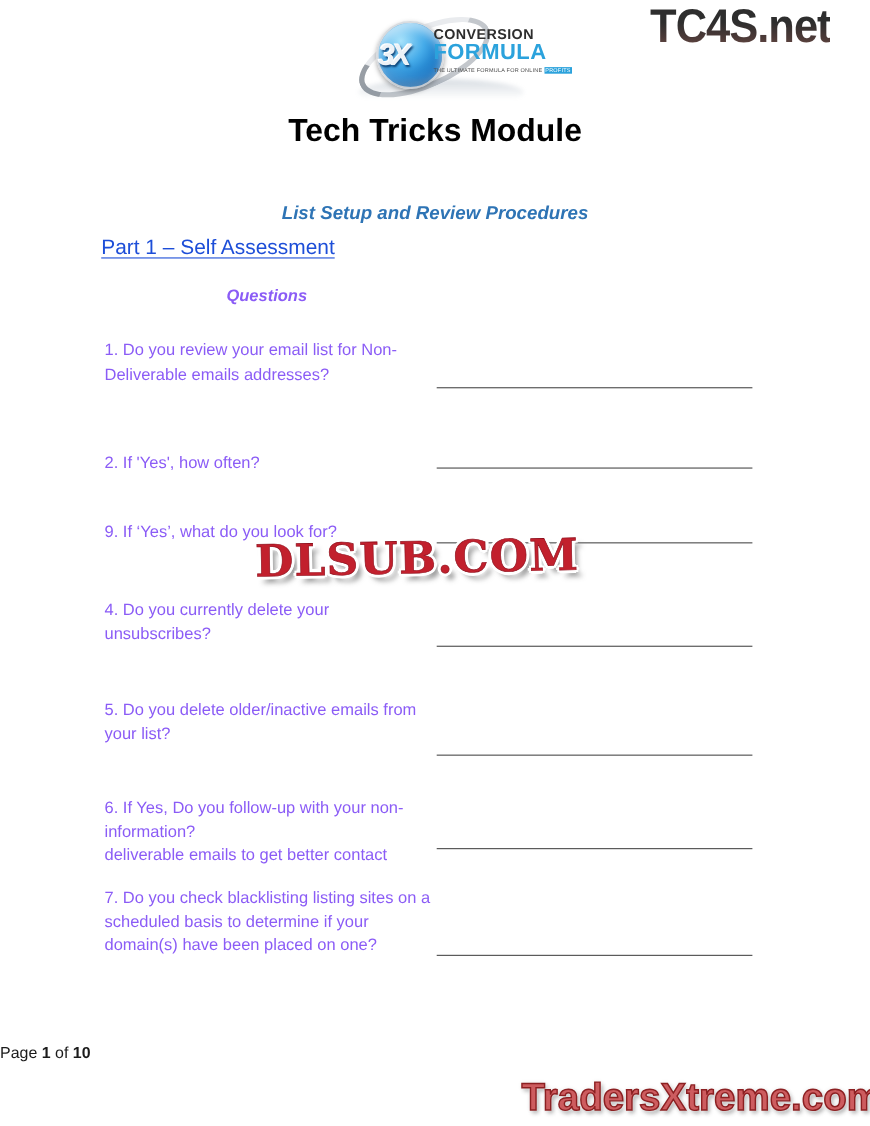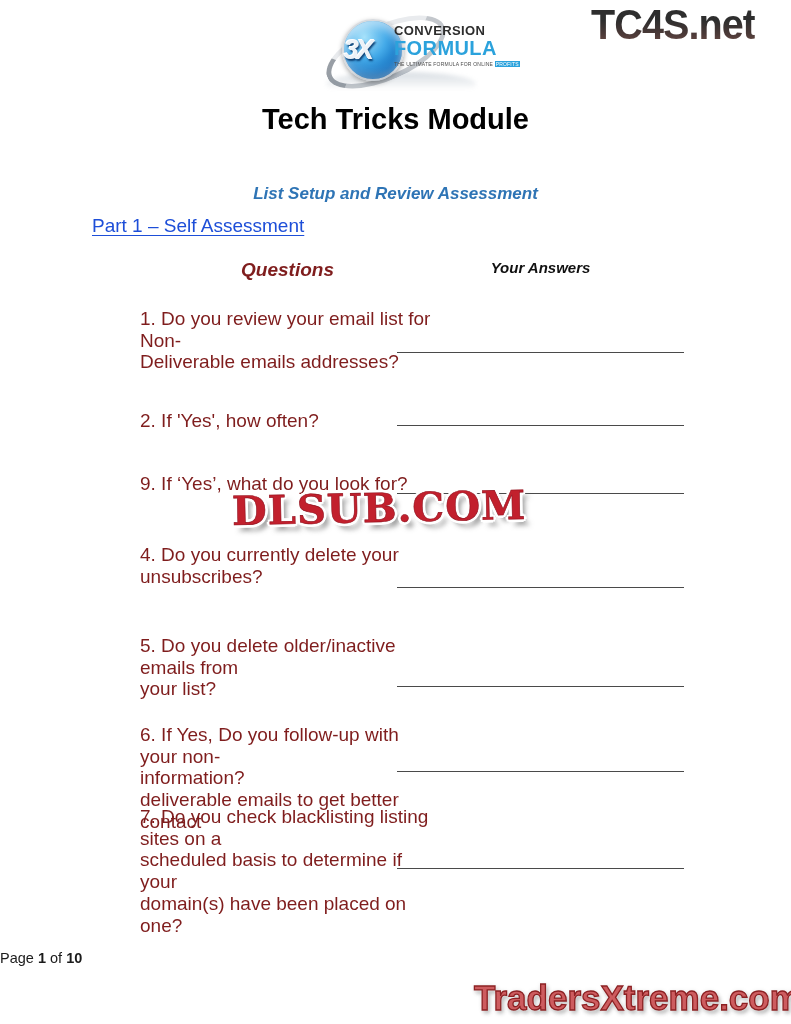--- a/index.html
+++ b/index.html
@@ -66,21 +66,21 @@
   .doc-subtitle { position:absolute; top:184px; left:0; width:791px; text-align:center;
     font-size:17px; font-weight:bold; font-style:italic; }
   .part-heading { position:absolute; top:215px; left:92px; font-size:19px;
     color:#1d4ed8; text-decoration:underline; text-underline-offset:3px; }
 
   
   .col-header { position:absolute; top:259px; font-size:15px; font-weight:bold; font-style:italic;
     text-align:center; color:#111; }
   .col-header.q { left:95px; width:295px; }
   .col-header.a { left:397px; width:287px; }
-  .q { position:absolute; left:95px; width:300px; font-size:19px; line-height:21.7px; color:#7f1d1d;margin-left:45px; }
+  .q { position:absolute; left:95px; width:300px; font-size:15px; line-height:21.7px; color:#8b5cf6; }
   .aline { position:absolute; left:397px; width:287px; height:0; border-top:1.6px solid #4a4a4a; }
 
   
   .footer { position:absolute; top:950px; left:0; width:791px; text-align:left;
     font-size:14.5px; color:#1b1b1b; }
   .footer .b { font-weight:bold; }
 </style>
 </head>
 <body>
 
@@ -95,25 +95,24 @@
       <div class="logo-line1">CONVERSION</div>
       <div class="logo-line2">FORMULA</div>
       <div class="logo-tagline"><span>THE ULTIMATE FORMULA FOR ONLINE </span><span class="chip">PROFITS</span></div>
     </div>
     <div class="logo-reflection"></div>
   </div>
 
   <div class="tc4s">TC4S.net</div>
 
   <div class="doc-title">Tech Tricks Module</div>
-  <div class="doc-subtitle" style="color: rgb(46, 116, 181);">List Setup and Review Assessment</div>
+  <div class="doc-subtitle" style="color: rgb(46, 116, 181);">List Setup and Review Procedures</div>
   <div class="part-heading">Part 1 – Self Assessment</div>
 
   <div class="col-header q">Questions</div>
-  <div class="col-header a">Your Answers</div>
 
   <div class="q" style="top:308px">
     <div>1. Do you review your email list for Non-</div>
     <div>Deliverable emails addresses?</div>
   </div>
   <div class="aline" style="top:352px"></div>
 
   <div class="q" style="top:410px">
     <div>2. If 'Yes', how often?</div>
   </div>

